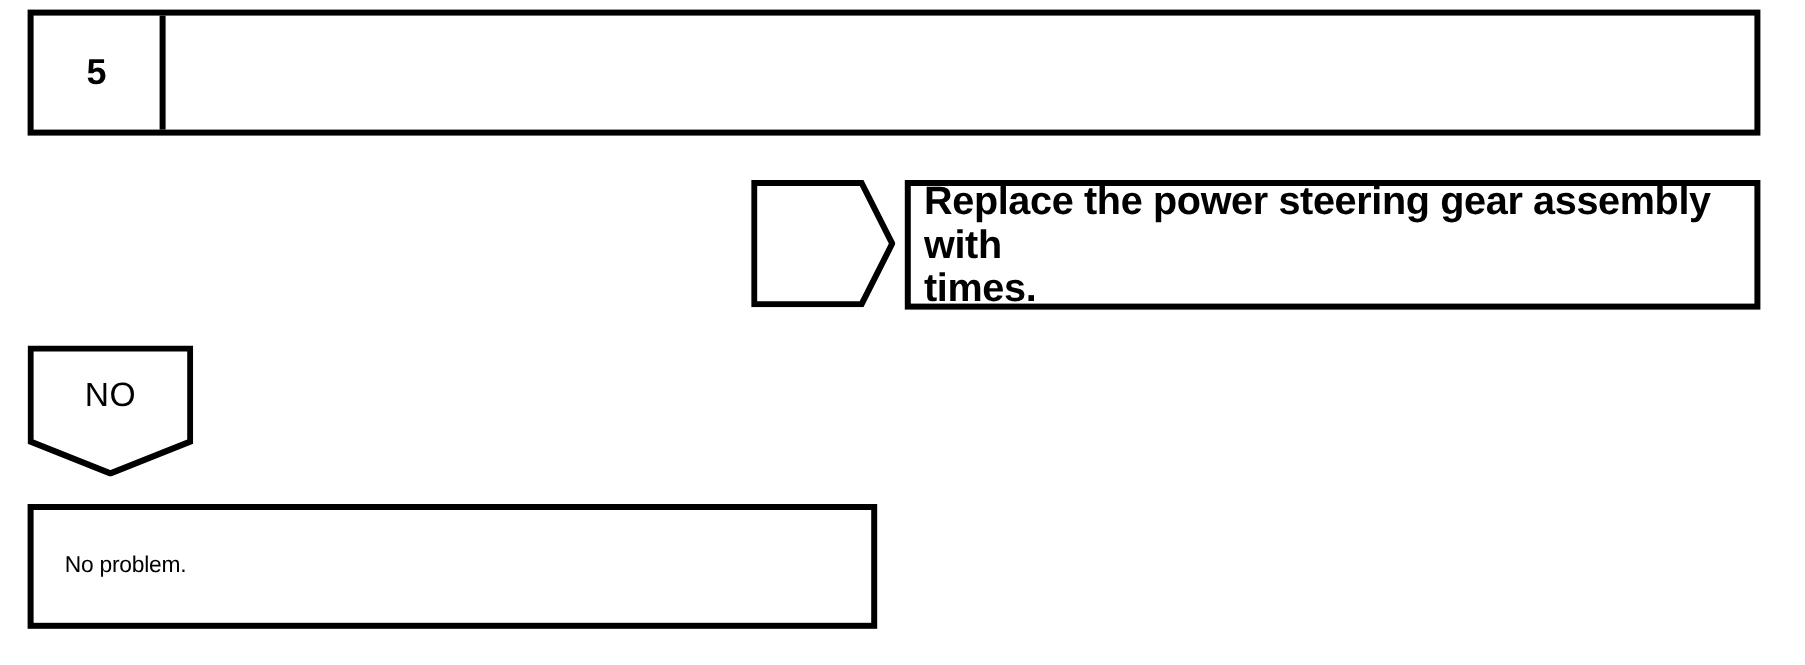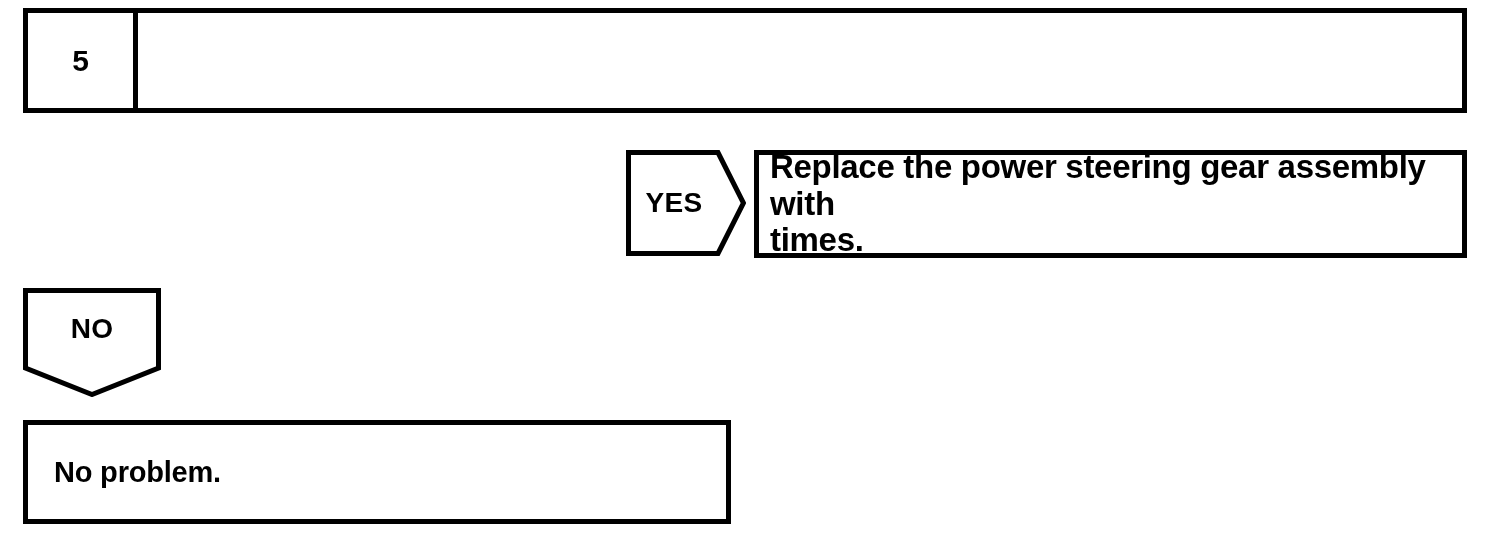--- a/index.html
+++ b/index.html
@@ -132,62 +132,61 @@
   .branch-no .branch-label {
     position: absolute;
     left: 0;
     top: 0;
     width: 138px;
     height: 82px;
     display: flex;
     align-items: center;
     justify-content: center;
     font-size: 28px;
-    font-weight: bold;
+    font-weight: normal;
     line-height: 1;
     letter-spacing: 0.3px;
   }
 
   
   .result-box-no {
     position: absolute;
     left: 23px;
     top: 420px;
     width: 708px;    
     height: 104px;   
     box-sizing: border-box;
     border: 5px solid #000000;
     background: #ffffff;
     display: flex;
     align-items: center;
     padding-left: 26px;
   }
   .result-box-no .rtext {
-    font-size: 29px;
-    font-weight: bold;
+    font-size: 19px;
+    font-weight: normal;
     line-height: 1.12;
     letter-spacing: -0.2px;
   }
 </style>
 </head>
 <body>
 
 <div id="flowchart-root">
 
   <div class="step-row">
     <div class="step-number-cell">
       <span class="num">5</span>
     </div>
   </div>
 
   <div class="branch-yes">
     <svg width="120" height="106" viewBox="0 0 120 106">
       <polygon points="2.5,2.5 92,2.5 117.5,53 92,103.5 2.5,103.5" fill="#ffffff" stroke="#000000" stroke-width="5" stroke-linejoin="miter"></polygon>
     </svg>
-    <span class="branch-label">YES</span>
   </div>
 
   <div class="result-box-yes">
     <span class="rtext">
       <span>Replace the power steering gear assembly with</span><br>
       <span>times.</span>
     </span>
   </div>
 
   <div class="branch-no">

